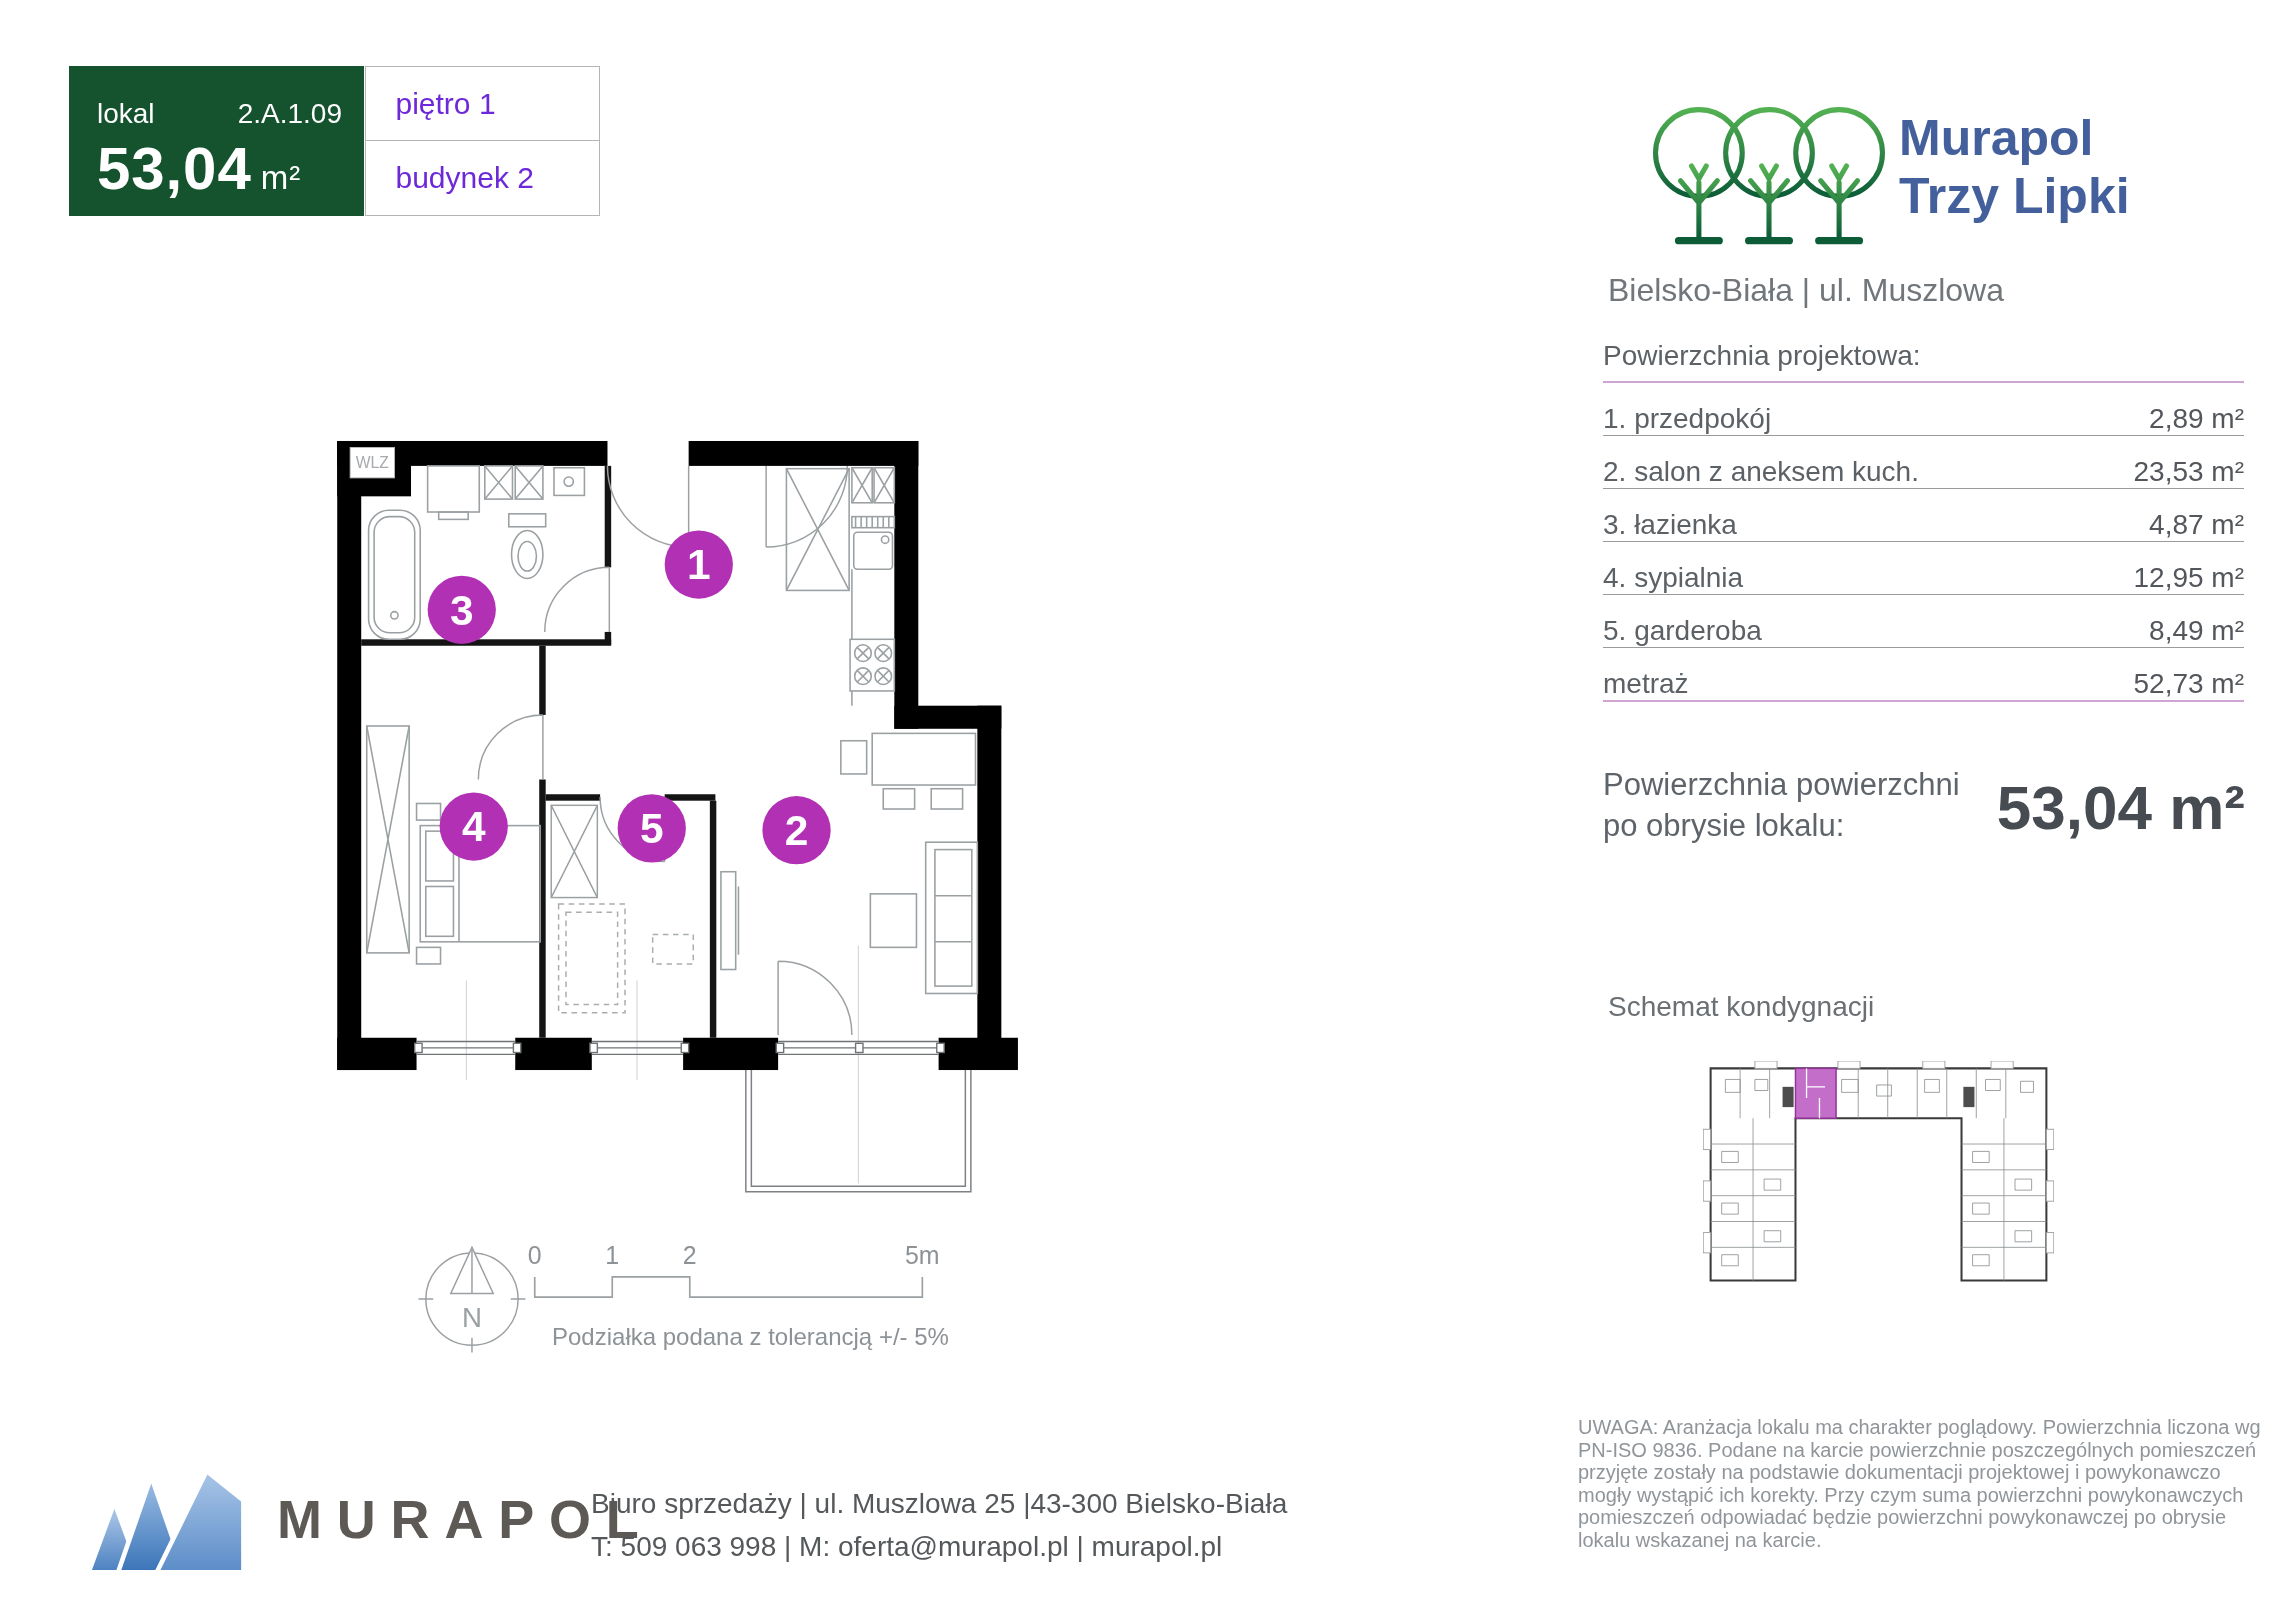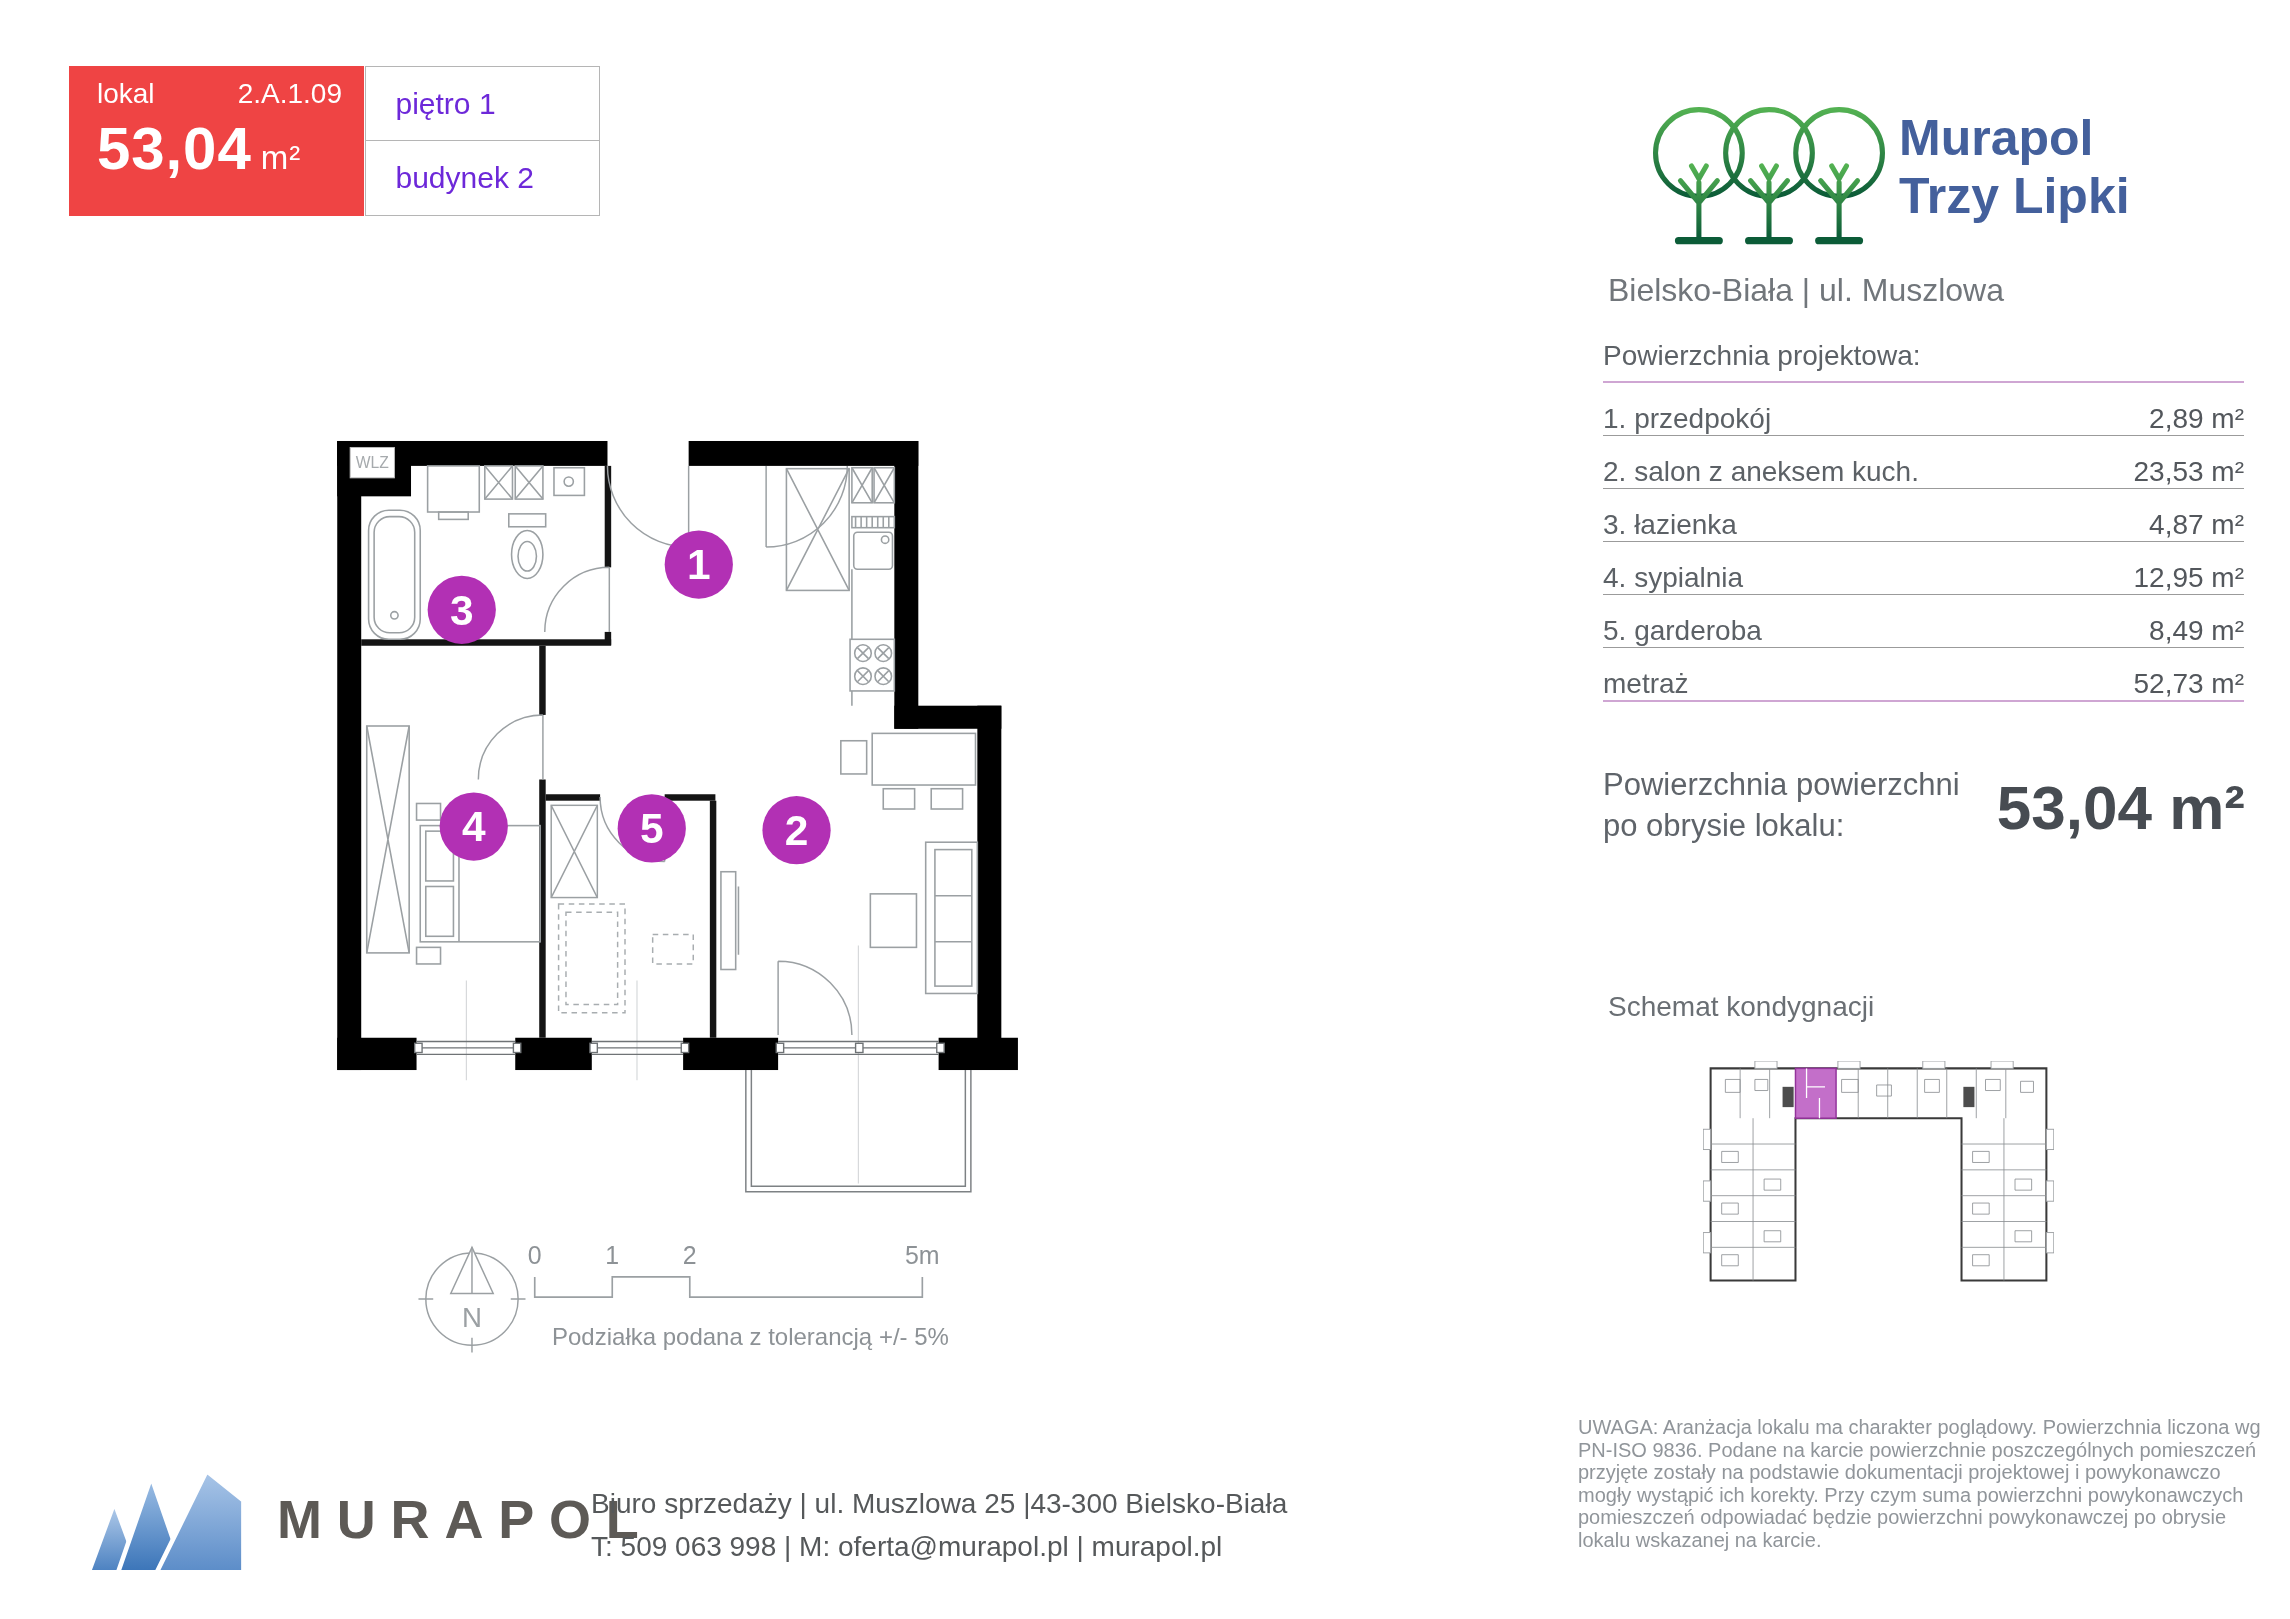--- a/index.html
+++ b/index.html
@@ -1,21 +1,21 @@
 <!DOCTYPE html>
 <html style="font-size:14.8px"><head>
 <meta charset="utf-8">
 <style>
   html,body{margin:0;padding:0;background:#ffffff;}
   body{font-family:"Liberation Sans", sans-serif; color:#4a4e54;}
   .page{position:relative;width:2291px;height:1620px;background:#fff;overflow:hidden;}
   .abs{position:absolute;}
 
   
-  .unit-box{left:69px;top:66px;width:295px;height:150px;background:#ef4444;color:#fff;box-sizing:border-box;padding:12px 22px 0 28px;}
+  .unit-box{left:69px;top:66px;width:295px;height:150px;background:#14532d;color:#fff;box-sizing:border-box;padding:32px 22px 0 28px;}
   .unit-box .row1{display:flex;justify-content:space-between;align-items:baseline;font-size:28px;}
   .unit-box .row2{margin-top:9.2px;font-size:60px;font-weight:bold;letter-spacing:0.9px;line-height:59px;}
   .unit-box .unit-sup{font-size:33px;font-weight:normal;margin-left:9.2px;}
   .meta-box{left:365px;width:235px;height:76px;background:#fff;border:1.8px solid #b5b5b5;box-sizing:border-box;display:flex;align-items:center;padding-left:29.5px;font-size:30px;color:#6d28d9;}
   .meta1{top:66px;}
   .meta2{top:140px;}
 
   
   .brand-name{left:1899px;top:109px;font-size:50px;line-height:58px;font-weight:bold;color:#44609c;}
   .location{left:1608px;top:272px;font-size:32px;color:#71767b;}

